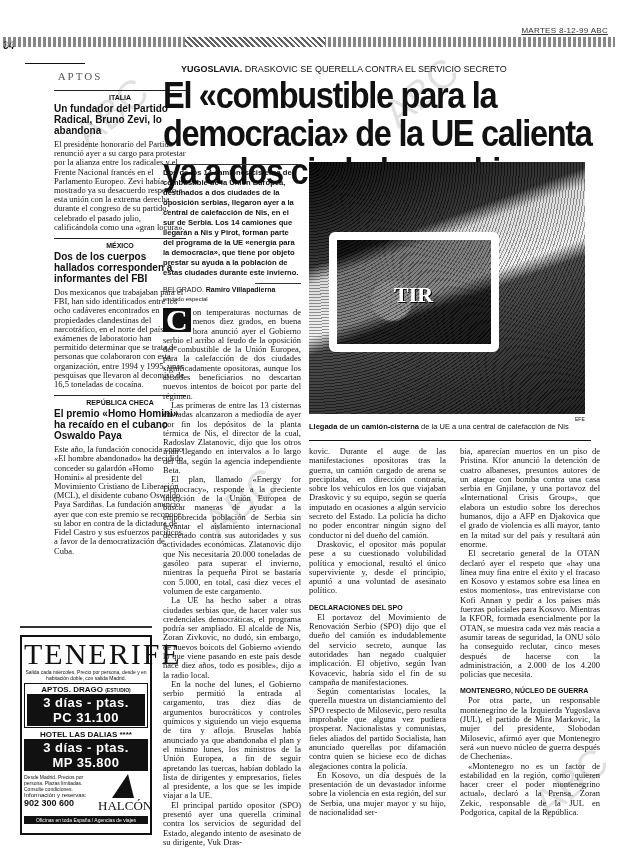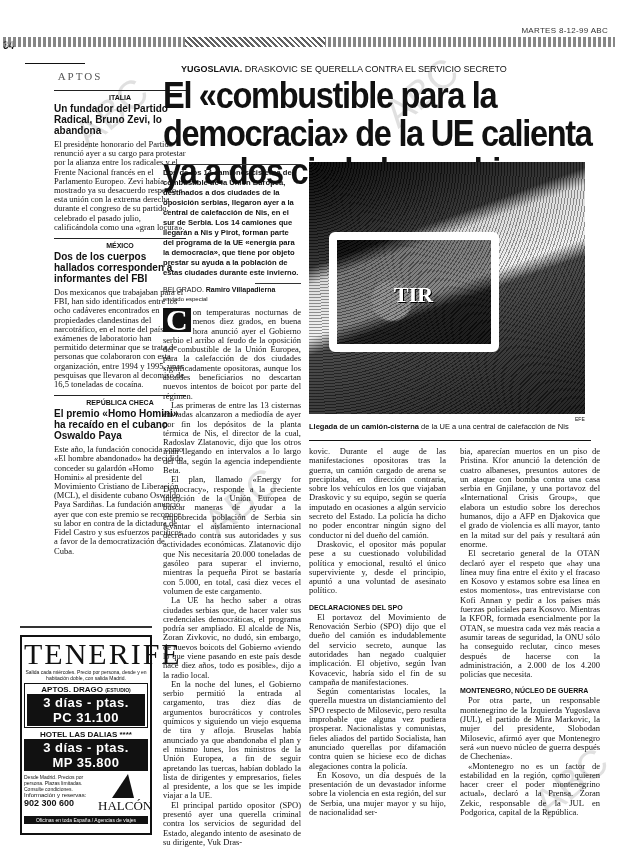--- a/index.html
+++ b/index.html
@@ -1,20 +1,20 @@
 <!DOCTYPE html>
 <html><head>
 <meta charset="utf-8">
 <style>
   * { box-sizing: border-box; margin: 0; padding: 0; }
   html, body { width: 620px; height: 850px; background: #fff; overflow: hidden; }
   body { position: relative; font-family: "Liberation Serif", serif; color: #111; }
   .abs { position: absolute; }
   .page-num { left: 3px; top: 40px; font: bold 10px "Liberation Sans", sans-serif; text-align: right; }
-  .date { right: 12px; top: 26px; font: 8px "Liberation Sans", sans-serif; color: #333; letter-spacing: 0.3px; }
+  .date { right: 12px; top: 26px; font: 8px "Liberation Sans", sans-serif; color: #333; letter-spacing: 0.3px; text-decoration: underline; }
   .rule-band { left: 3px; top: 37px; width: 612px; height: 10px;
     background: repeating-linear-gradient(90deg, #555 0 3px, #fff 3px 5px); opacity: .7; }
   .rule-band::after { content: ""; position: absolute; left: 182px; top: 0; width: 140px; height: 10px;
     background: repeating-linear-gradient(45deg, #222 0 2px, #fff 2px 4px); }
   .breves-head { left: 20px; top: 70px; width: 120px; text-align: center; font: 11px "Liberation Serif", serif; letter-spacing: 2px; color:#555; }
   .breves-rule-top { left: 25px; top: 63px; width: 60px; border-top: 1px solid #111; }
   .left-col { left: 18px; top: 88px; width: 132px; margin-left: 36px; }
   .left-col .hr { border-top: 1.5px solid #222; margin: 2px 0 3px; }
   .left-col .section { font: bold 7px "Liberation Sans", sans-serif; text-align: center; margin-bottom: 2px; }
   .left-col .hl { font: bold 10px "Liberation Sans", sans-serif; line-height: 11px; margin-bottom: 4px; }

